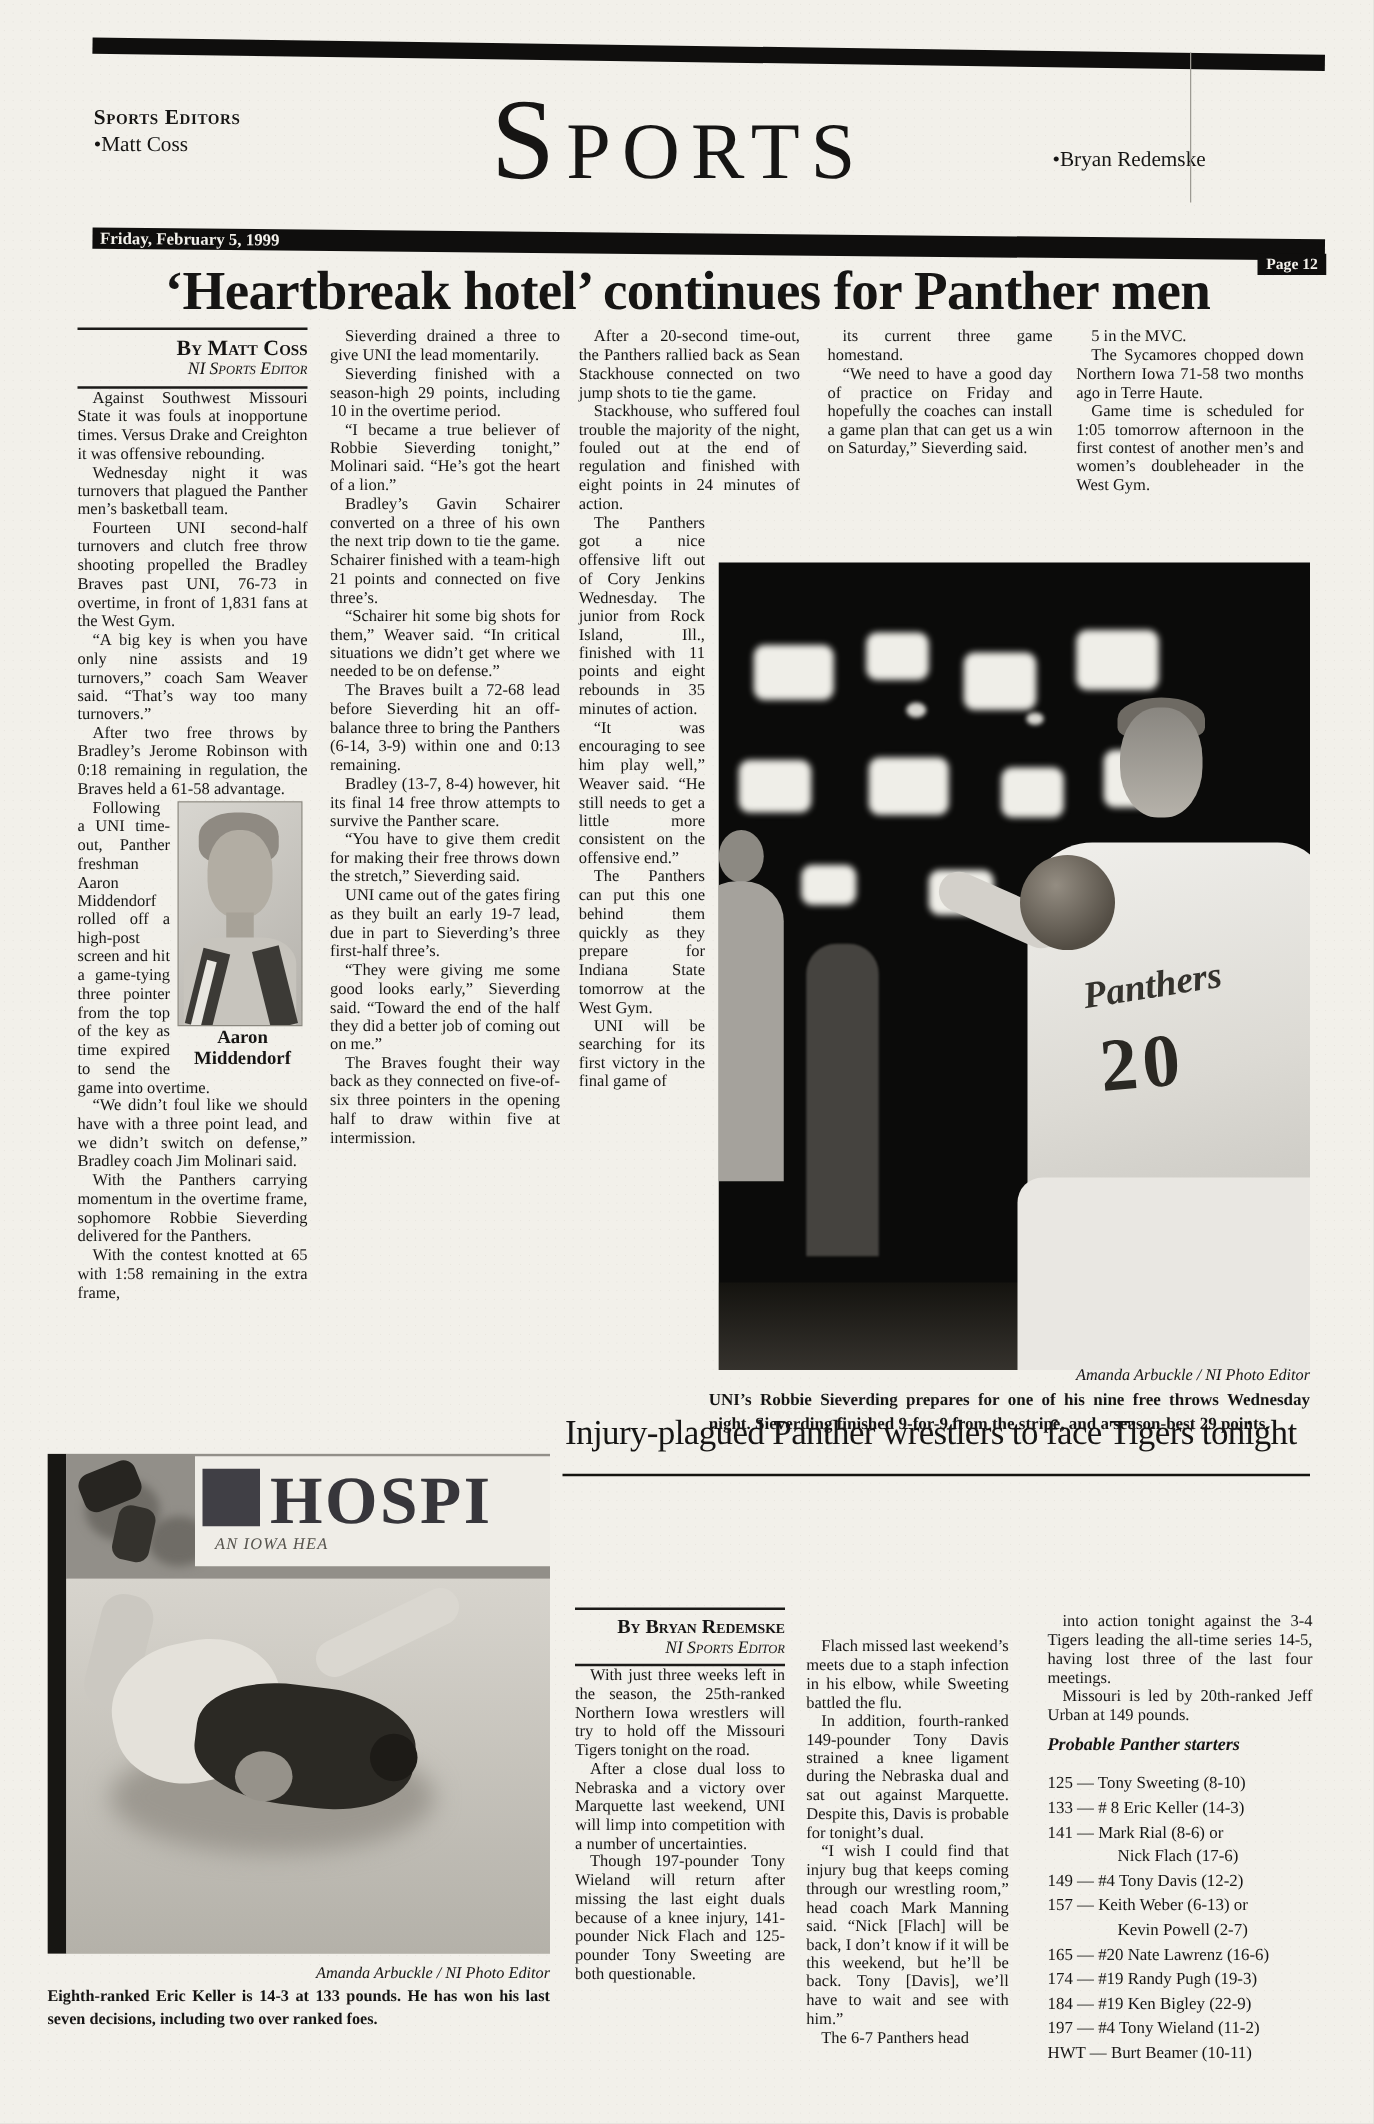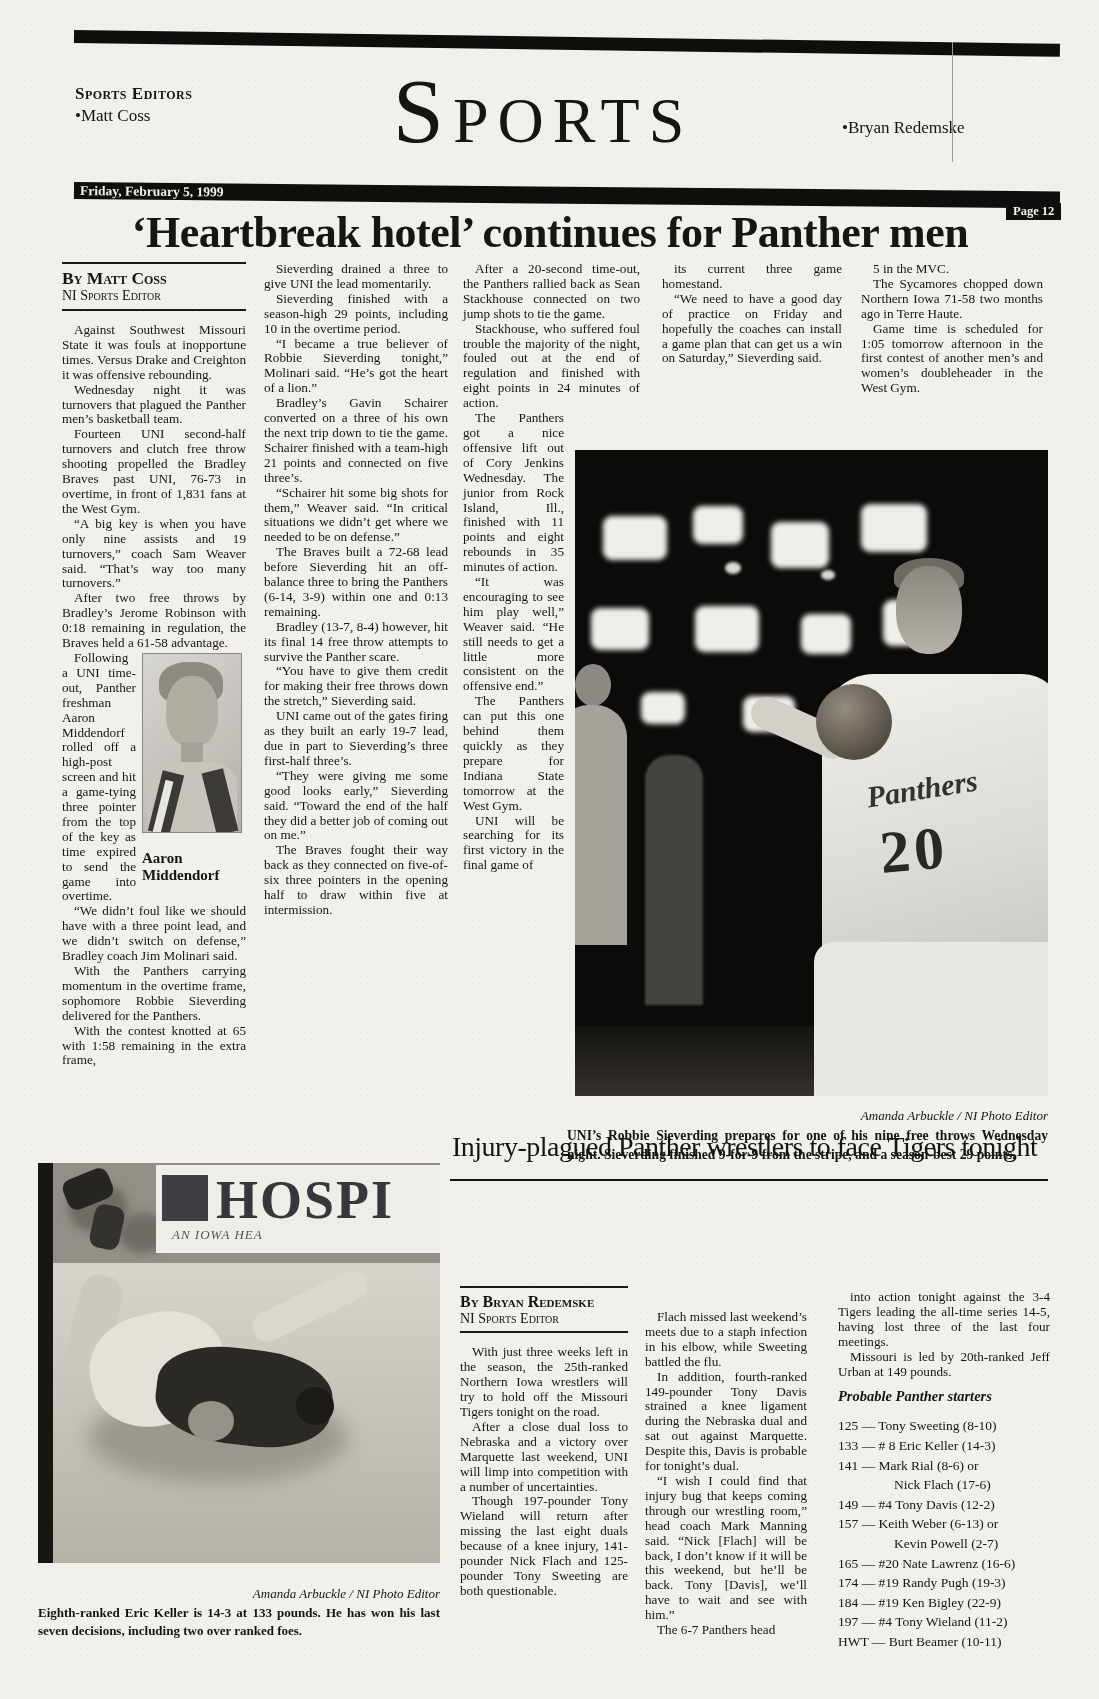--- a/index.html
+++ b/index.html
@@ -21,53 +21,53 @@
   .masthead-title::first-letter{font-size:92px;}
   .editor-right{left:842px;top:118px;font-size:17px;}
   .crease{left:952px;top:42px;width:1px;height:120px;background:#9d9a93;}
   .date-bar{left:74px;top:182px;width:986px;height:17px;background:#0f0e0d;transform:rotate(0.55deg);transform-origin:left center;color:#f2f0ea;font-weight:bold;font-size:13.5px;line-height:17px;padding-left:6px;box-sizing:border-box;}
   .page-badge{left:1006px;top:203px;background:#0f0e0d;color:#f4f2ec;font-weight:bold;font-size:12.5px;padding:1px 7px;}
   
   .main-headline{left:70px;top:210px;width:960px;text-align:center;font-weight:bold;font-size:44px;letter-spacing:-0.5px;line-height:1.05;}
   
   .col{position:absolute;font-size:13.2px;line-height:14.9px;}
   .para{margin:0;text-indent:12px;text-align:justify;}
-  .byline-box{border-top:2px solid #1b1a18;border-bottom:2px solid #1b1a18;text-align:left;padding:5px 0 4px;margin-bottom:12px;}
+  .byline-box{border-top:2px solid #1b1a18;border-bottom:2px solid #1b1a18;text-align:right;padding:5px 0 4px;margin-bottom:0;}
   .byline-name{font-variant:small-caps;font-weight:bold;font-size:17.5px;line-height:1.1;}
-  .byline-title{font-variant:small-caps;font-size:14px;line-height:1.2;}
+  .byline-title{font-variant:small-caps;font-style:italic;font-size:14px;line-height:1.2;}
   
   .mug-float{float:right;width:104px;margin:2px 0 2px 6px;}
   .mug{position:relative;width:98px;height:178px;background:linear-gradient(140deg,#d8d6d0,#b4b1ab);overflow:hidden;border:1px solid #8a877f;}
   .mug .hair{position:absolute;left:16px;top:8px;width:64px;height:42px;background:#8f8a82;border-radius:45% 45% 35% 35%;}
   .mug .face{position:absolute;left:23px;top:22px;width:52px;height:70px;background:#b2ada3;border-radius:46% 46% 42% 42%;}
   .mug .neck{position:absolute;left:38px;top:88px;width:22px;height:26px;background:#a7a298;}
   .mug .torso{position:absolute;left:4px;top:108px;width:90px;height:70px;background:#c7c4bd;border-radius:30% 30% 0 0;}
   .mug .strap-l{position:absolute;left:12px;top:118px;width:22px;height:62px;background:#3c3a36;transform:rotate(14deg);}
   .mug .strap-r{position:absolute;left:66px;top:116px;width:22px;height:64px;background:#3c3a36;transform:rotate(-14deg);}
   .mug .stripe{position:absolute;left:16px;top:126px;width:8px;height:54px;background:#e8e6e0;transform:rotate(14deg);}
-  .mug-caption{font-weight:bold;font-size:15px;line-height:1.15;margin-top:17px;}
+  .mug-caption{font-weight:bold;font-size:15px;text-align:center;line-height:1.15;margin-top:1px;}
   .narrow{width:101px;}
   
   .photo-main{left:575px;top:450px;width:473px;height:646px;background:#0b0b0a;overflow:hidden;}
   .light{position:absolute;background:#efeee8;border-radius:9px;filter:blur(2.5px);}
   .dot{position:absolute;background:#d9d8d2;border-radius:50%;filter:blur(1.5px);}
   .figA{position:absolute;left:-18px;top:255px;width:70px;height:240px;background:#a5a29c;border-radius:32px 32px 0 0;}
   .figA-head{position:absolute;left:0px;top:214px;width:36px;height:42px;background:#8c8982;border-radius:50%;}
   .figB{position:absolute;left:70px;top:305px;width:58px;height:250px;background:#45433f;border-radius:24px 24px 0 0;filter:blur(1px);}
   .court{position:absolute;left:0;bottom:0;width:100%;height:70px;background:linear-gradient(#14130f,#35322d);}
   .torso{position:absolute;right:-14px;top:224px;width:240px;height:424px;background:linear-gradient(165deg,#f0efeb 0%,#dcdad4 45%,#b9b7b1 100%);border-radius:52px 40px 0 0;}
   .shorts{position:absolute;right:-6px;top:492px;width:240px;height:156px;background:#e9e7e2;border-radius:20px 0 0 0;}
   .head{position:absolute;right:86px;top:116px;width:66px;height:88px;background:linear-gradient(#898680,#b6b2aa);border-radius:46%;}
   .hairTop{position:absolute;right:84px;top:108px;width:70px;height:34px;background:#6e6a63;border-radius:50% 50% 30% 30%;}
   .arm{position:absolute;right:196px;top:262px;width:104px;height:32px;background:#d3d0ca;border-radius:16px;transform:rotate(24deg);}
   .ball{position:absolute;right:156px;top:234px;width:76px;height:76px;border-radius:50%;background:radial-gradient(circle at 38% 32%,#948d82,#534d44 72%);}
   .jersey-script{position:absolute;right:26px;top:322px;width:200px;text-align:center;font-style:italic;font-weight:bold;font-size:30px;color:#34322d;transform:rotate(-9deg);font-family:"Liberation Serif",serif;}
   .jersey-number{position:absolute;right:64px;top:366px;width:140px;text-align:center;font-weight:bold;font-size:60px;color:#2a2823;transform:rotate(-5deg);letter-spacing:4px;}
   
-  .credit{font-style:italic;font-size:13px;text-align:right;margin:16px 0 2px 0;}
+  .credit{font-style:italic;font-size:13px;text-align:right;margin:0 0 2px 0;}
   .caption{font-weight:bold;font-size:13.6px;line-height:19px;text-align:justify;margin:0;}
   
   .section-rule{left:450px;top:1179px;width:598px;height:2px;background:#14130f;}
   .wrestle-headline{left:452px;top:1132px;width:586px;font-weight:normal;font-size:28px;line-height:1.08;letter-spacing:-0.5px;}
   
   .photo-wrestle{left:38px;top:1163px;width:402px;height:400px;background:#c9c6c0;overflow:hidden;}
   .pw-leftband{position:absolute;left:0;top:0;width:15px;height:100%;background:#171613;}
   .pw-crowd{position:absolute;left:15px;top:0;width:387px;height:100px;background:#928f89;}
   .pw-blob{position:absolute;background:#6f6c66;border-radius:50%;filter:blur(4px);}
   .pw-sign{position:absolute;left:118px;top:2px;width:284px;height:88px;background:#efede7;}

